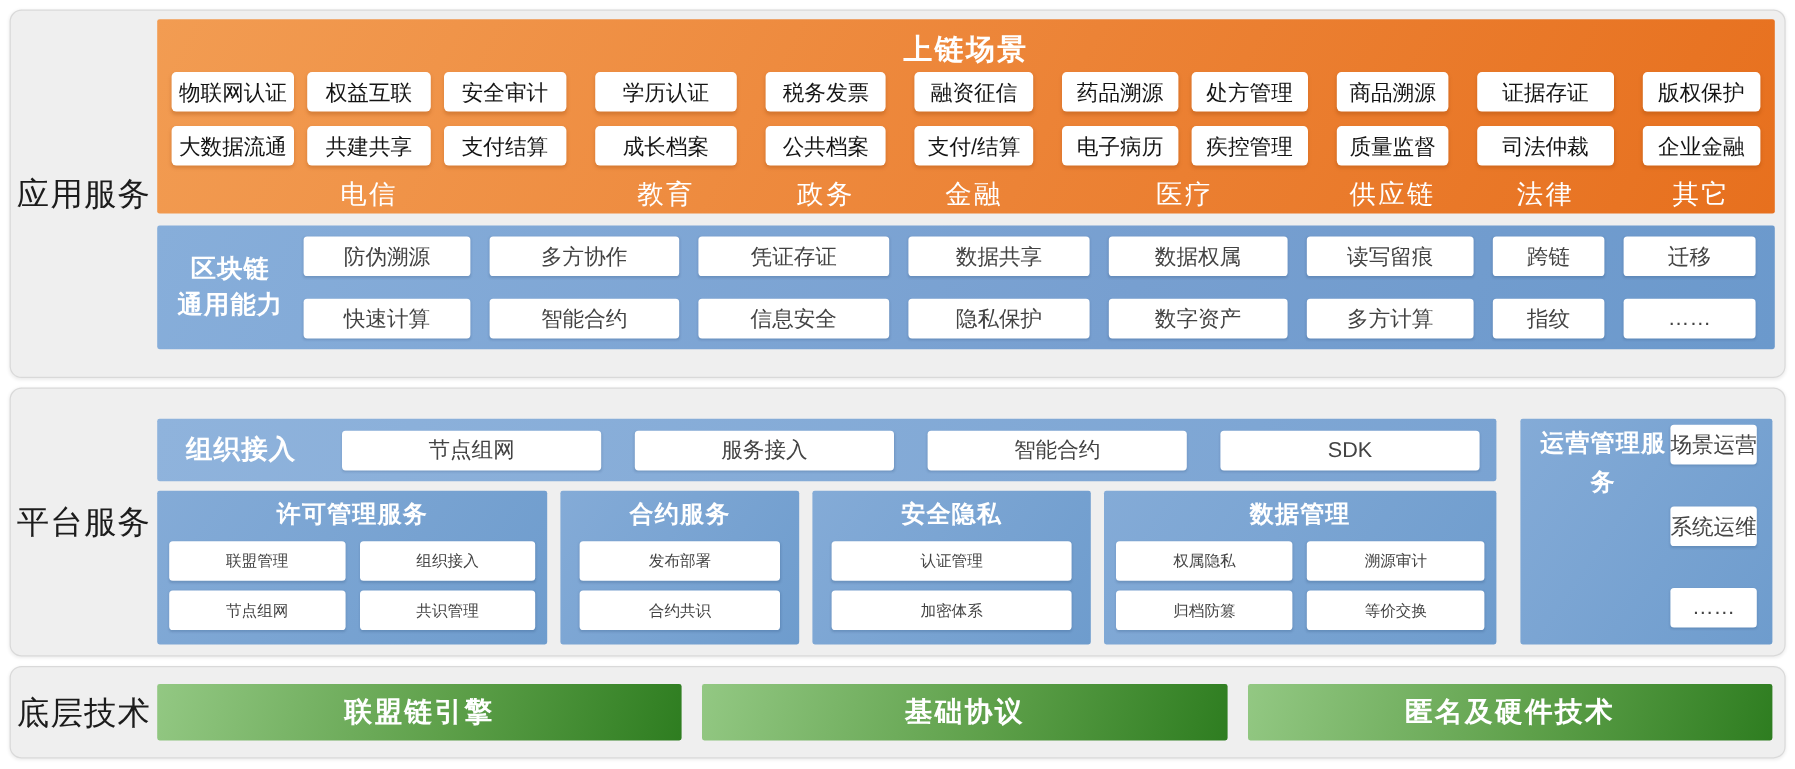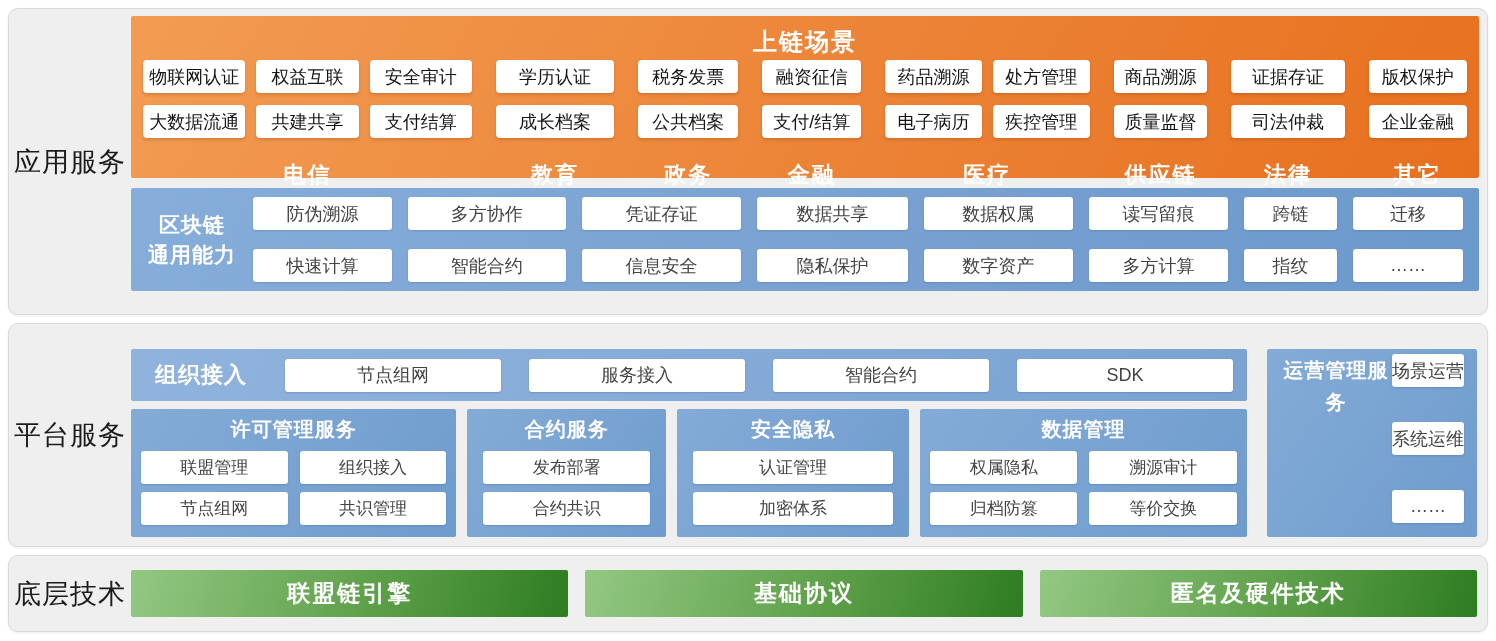--- a/index.html
+++ b/index.html
@@ -75,21 +75,21 @@
     border-radius: 4px;
     font-size: 18px;
     color: #141414;
     box-shadow: 0 2px 3px rgba(140,60,0,0.25);
   }
   .scn-cat {
     margin-top: 9px;
     text-align: center;
     color: #ffffff;
     font-size: 22px;
-    font-weight: bold;
+    font-weight: normal;
     letter-spacing: 2px;
     height: 30px;
     line-height: 30px;
   }
 
   
   .capabilities-box {
     margin-top: 10px;
     height: 103px;
     background: linear-gradient(118deg, #87aeda 0%, #779fd0 60%, #6b99cc 100%);
@@ -160,21 +160,21 @@
     color: #ffffff;
     font-size: 20px;
     font-weight: bold;
     letter-spacing: 1px;
     height: 32px;
     line-height: 32px;
     margin-bottom: 6px;
   }
   .module-rows { flex: 1; display: flex; flex-direction: column; justify-content: space-between; }
   .module-row { display: flex; gap: 12px; }
-  .module-row .wbox { flex: 1; min-width: 0; font-size: 17px; }
+  .module-row .wbox { flex: 1; min-width: 0; font-size: 13px; }
 
   .ops-box {
     width: 210px;
     flex: 0 0 210px;
     background: linear-gradient(125deg, #84abd7 0%, #6e9ccd 100%);
     border-radius: 2px;
     padding: 5px 13px 14px;
     display: flex;
     flex-direction: row;
   }
@@ -251,21 +251,21 @@
           </div>
           <div class="scn-group" style="flex-grow: 102; flex-basis: 0px;">
             <div class="scn-cols">
               <div class="scn-col">
                 <div class="wbox orange-wbox">税务发票</div>
                 <div class="wbox orange-wbox">公共档案</div>
               </div>
             </div>
             <div class="scn-cat">政务</div>
           </div>
-          <div class="scn-group" style="flex-grow: 100; flex-basis: 0px; gap: 13px;">
+          <div class="scn-group" style="flex-grow: 100; flex-basis: 0px;">
             <div class="scn-cols">
               <div class="scn-col">
                 <div class="wbox orange-wbox">融资征信</div>
                 <div class="wbox orange-wbox">支付/结算</div>
               </div>
             </div>
             <div class="scn-cat">金融</div>
           </div>
           <div class="scn-group" style="flex-grow: 208; flex-basis: 0px;">
             <div class="scn-cols">

